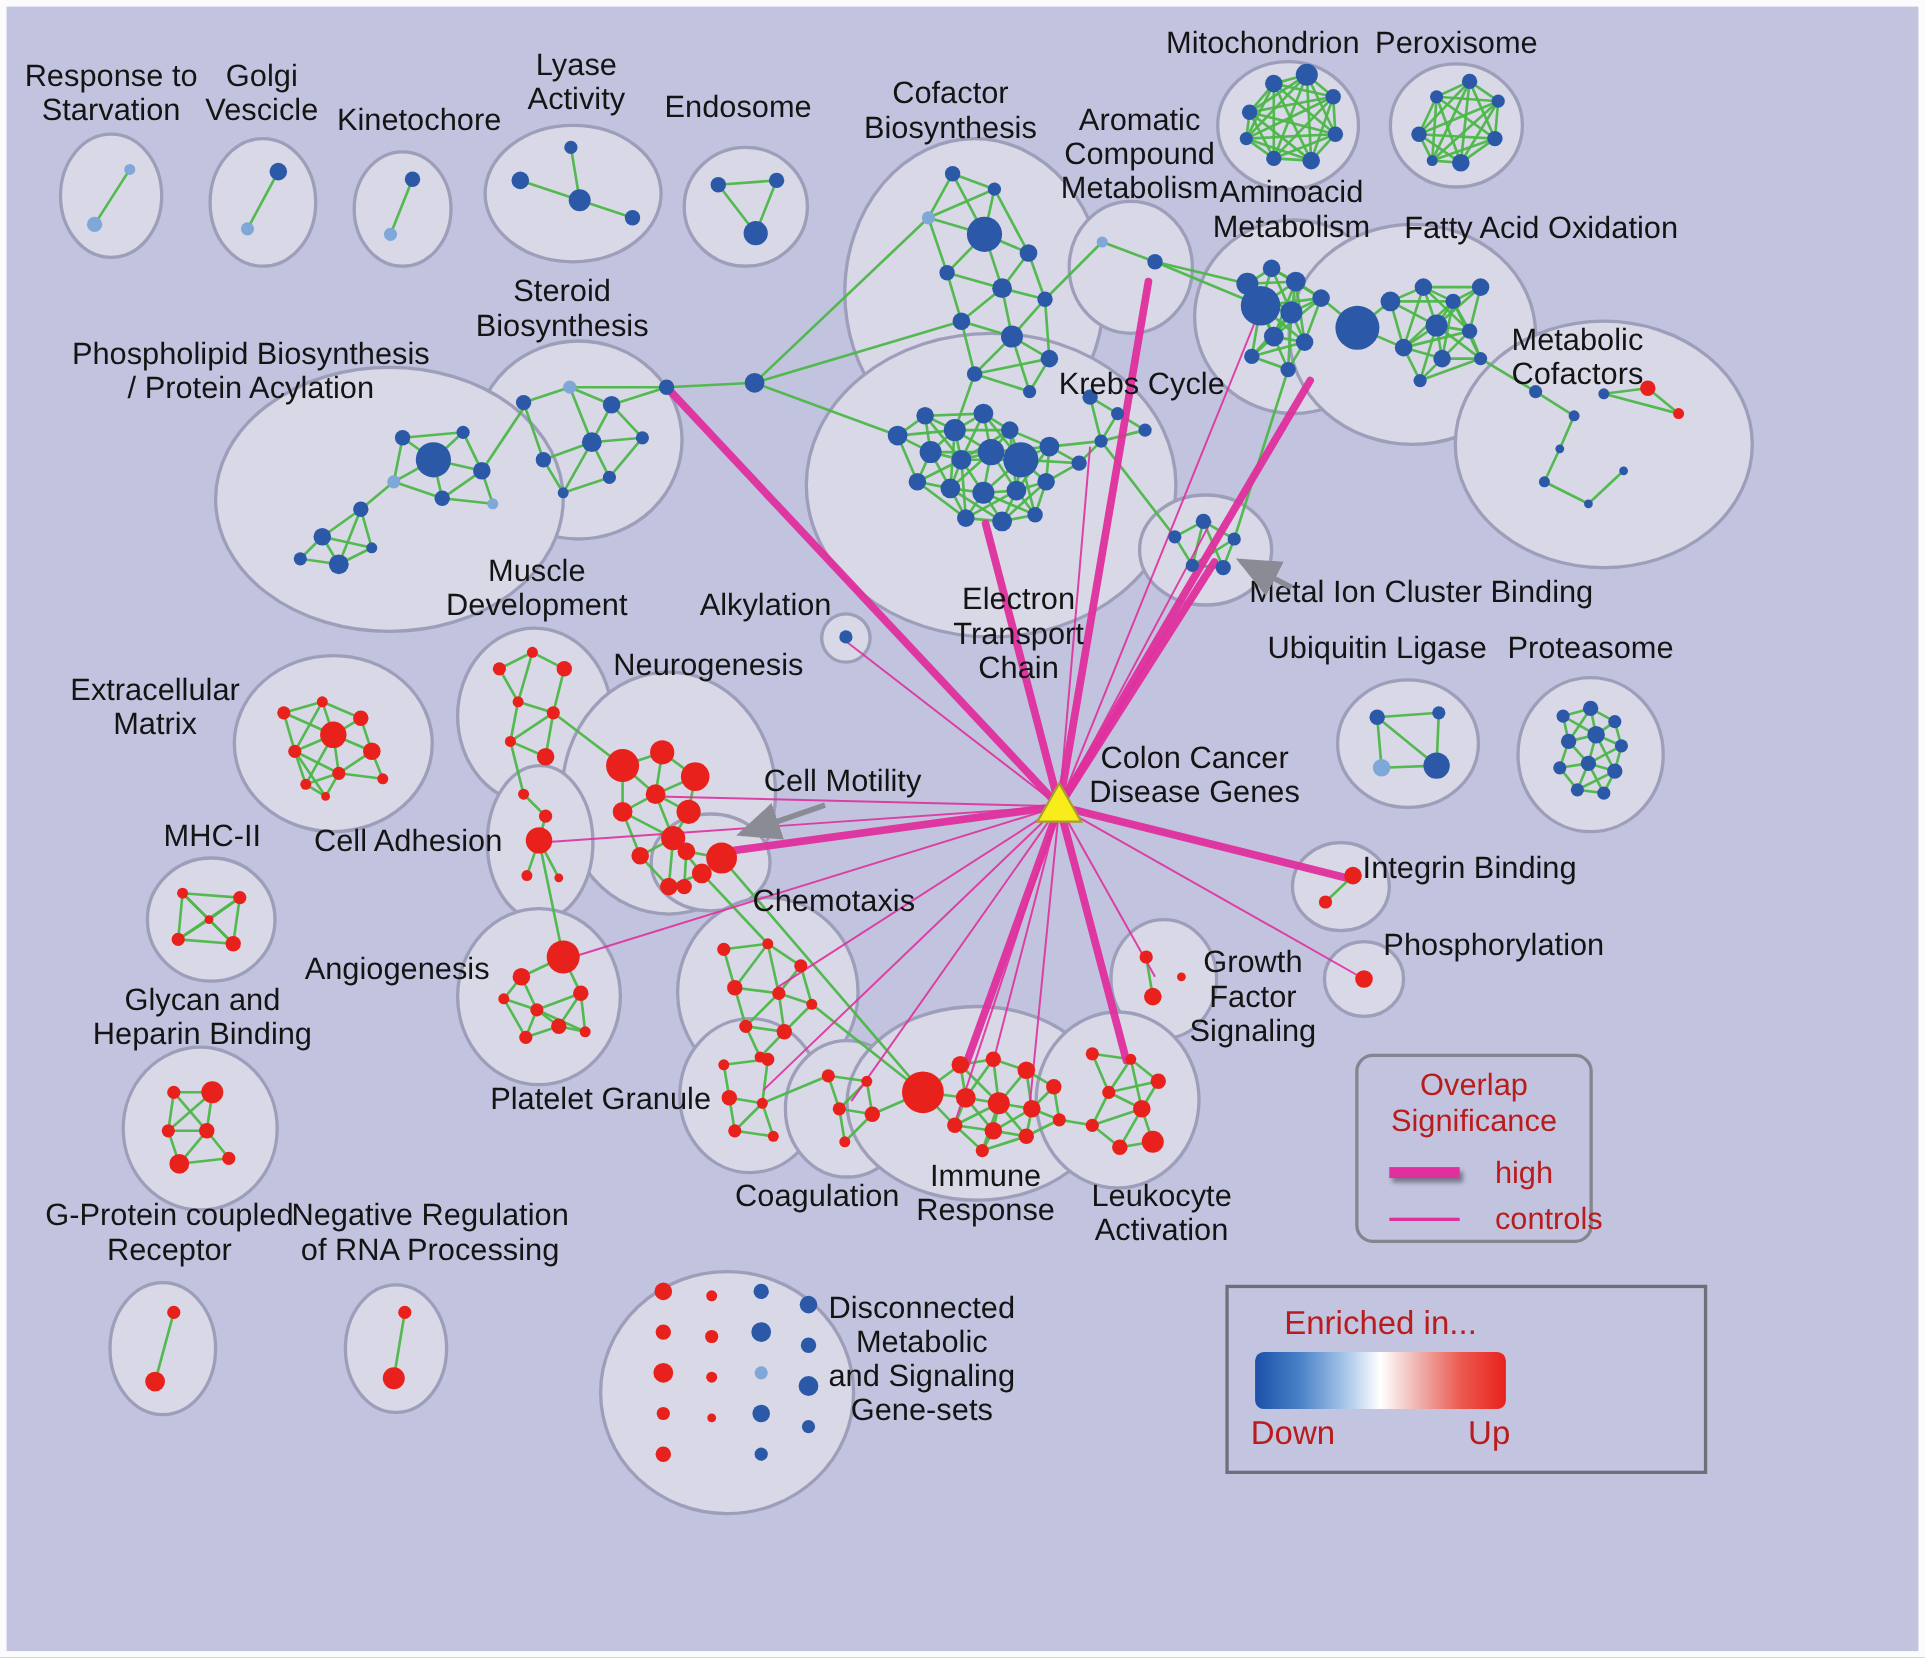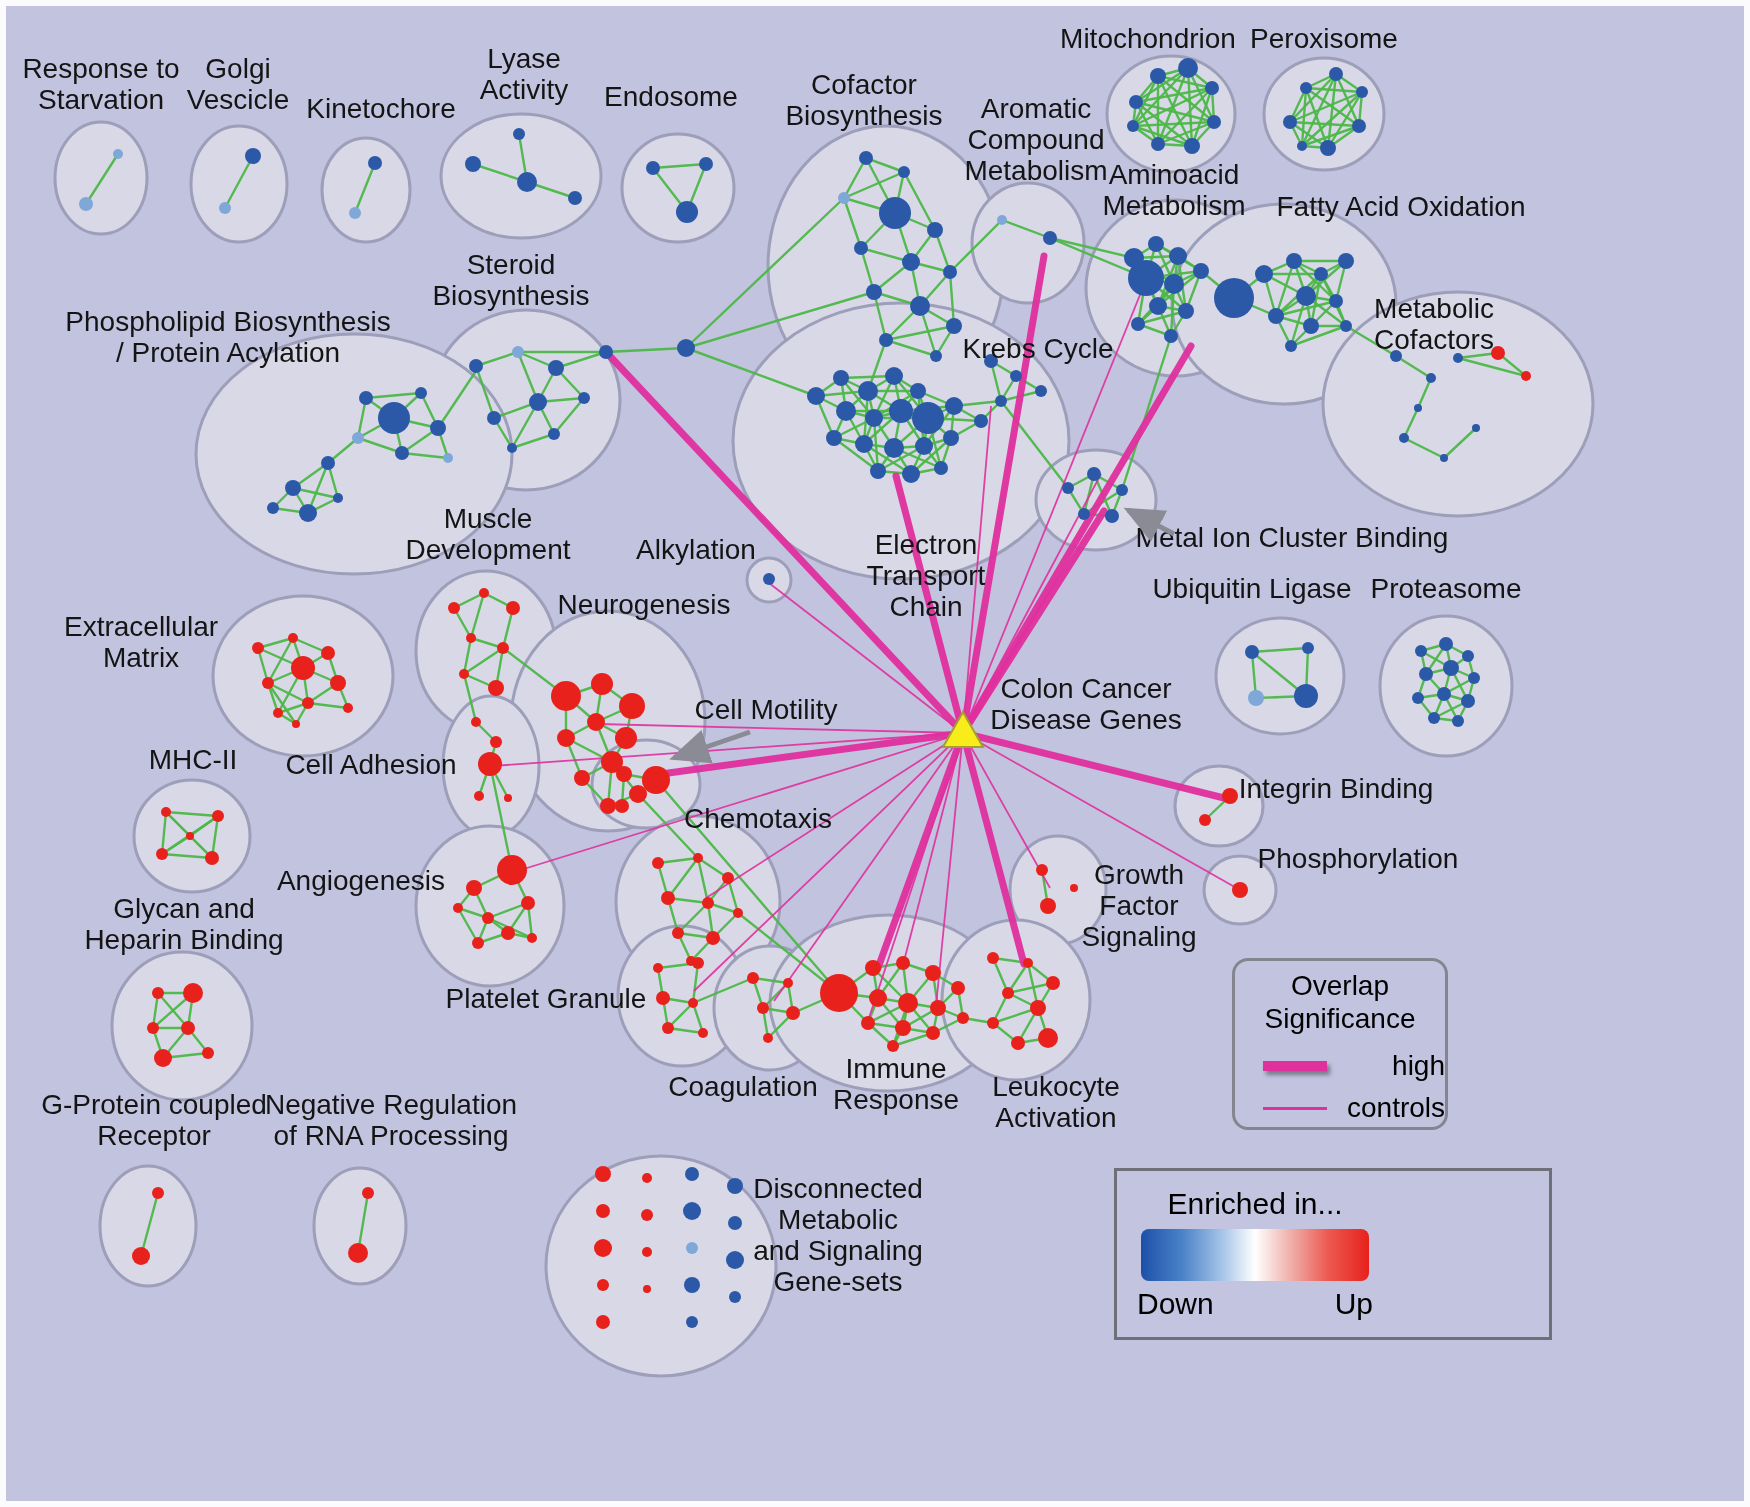--- a/index.html
+++ b/index.html
@@ -15,29 +15,29 @@
   }
   svg#net{position:absolute;left:0;top:0;}
   .cl{fill:var(--clf);stroke:var(--cls);stroke-width:3;}
   .ge{stroke:var(--green);stroke-width:2.4;stroke-linecap:round;opacity:.95;}
   .hl{stroke:var(--mag);stroke-width:7;opacity:.95;stroke-linecap:round;}
   .ml{stroke:var(--mag);stroke-width:1.8;opacity:.9;}
   .lab{font-size:28px;fill:#141414;text-anchor:middle;font-family:"Liberation Sans",sans-serif;}
   .hub{fill:#f8ec1b;stroke:#a3a02c;stroke-width:2;}
   .arr{stroke:#8b8b95;stroke-width:5;}
 
-  .legend{position:absolute;box-sizing:border-box;color:#000000;}
+  .legend{position:absolute;box-sizing:border-box;color:#b91c1c;}
   .legend-overlap{
     left:1226px;top:952px;width:216px;height:172px;
     border:3px solid #85858f;border-radius:16px;
     display:flex;flex-direction:column;align-items:center;padding-top:8px;
   }
   .lg-title{font-size:28px;text-align:center;line-height:33px;width:170px;}
   .lg-rows{width:100%;padding:10px 0 0 28px;box-sizing:border-box;}
-  .lg-row{display:flex;align-items:center;gap:20px;height:42px;justify-content:space-between;}
+  .lg-row{display:flex;align-items:center;gap:32px;height:42px;}
   .sw{width:64px;background:var(--mag);flex:0 0 auto;}
   .sw-high{height:10px;box-shadow:3px 4px 4px rgba(70,70,80,.6);}
   .sw-mod{height:3px;}
   .lg-item{font-size:28px;}
 
   .legend-enriched{
     left:1108px;top:1162px;width:438px;height:172px;
     border:3px solid #6f6f7a;background:rgba(255,255,255,0.03);
     display:flex;align-items:center;padding:6px 18px;gap:18px;
   }

